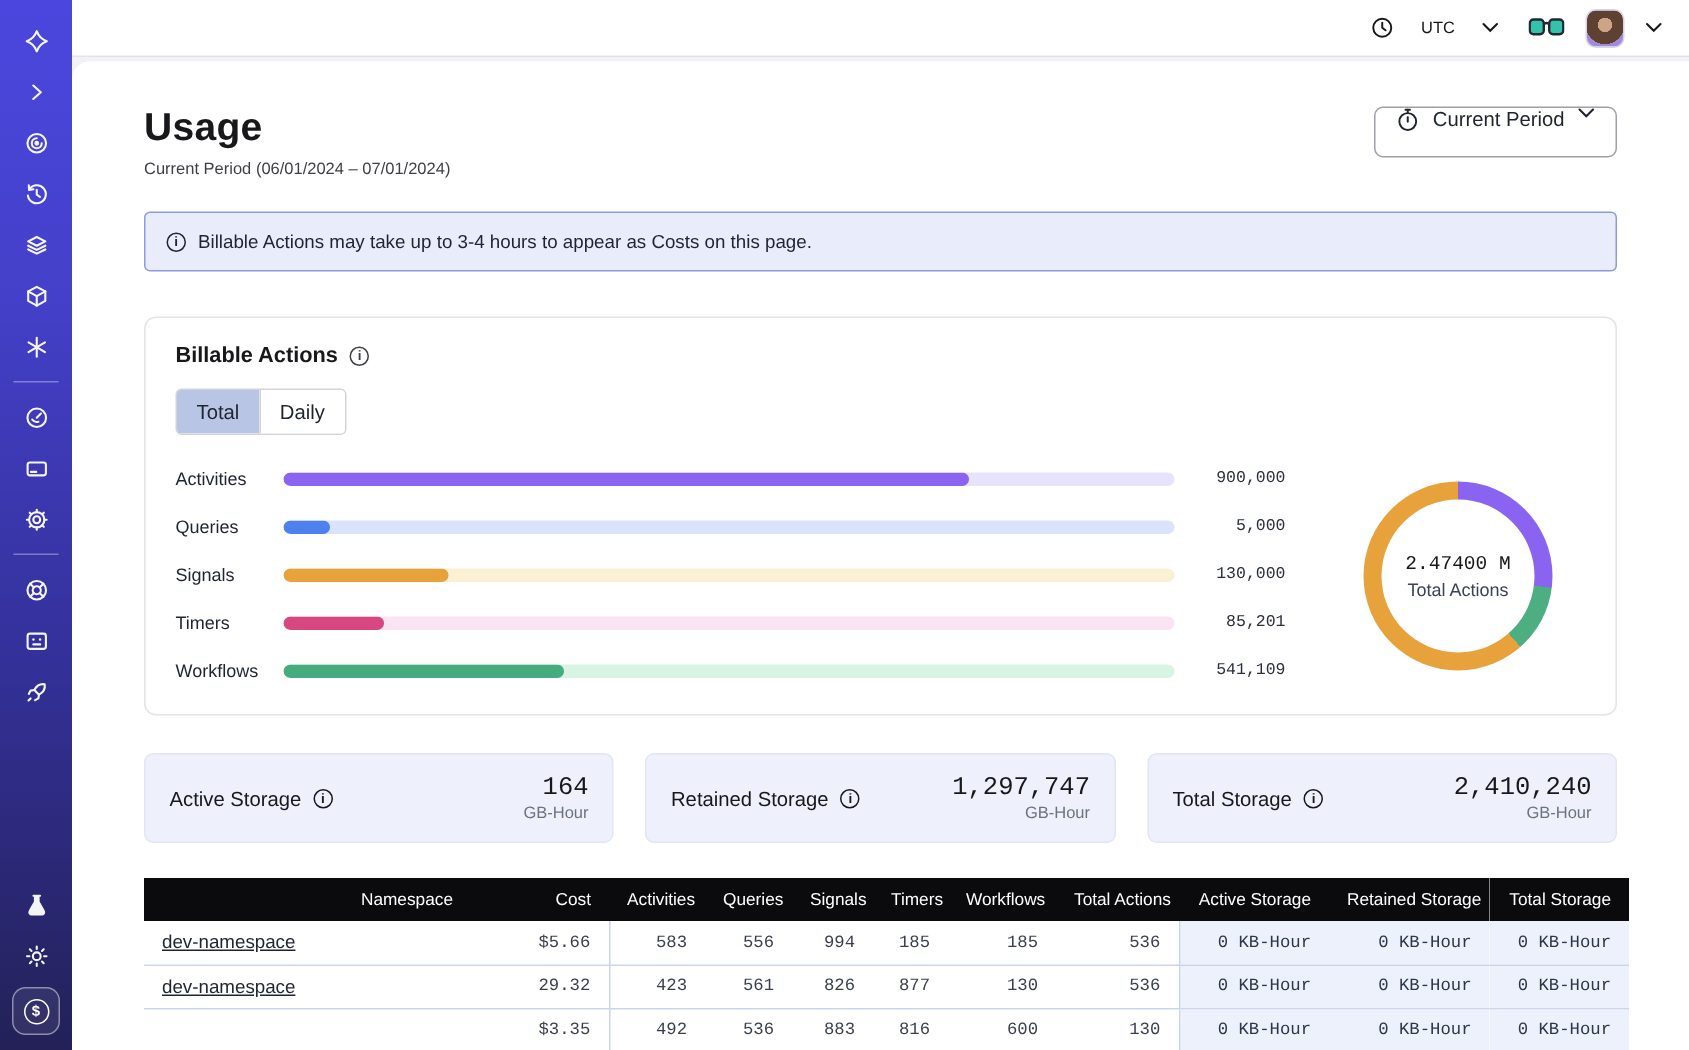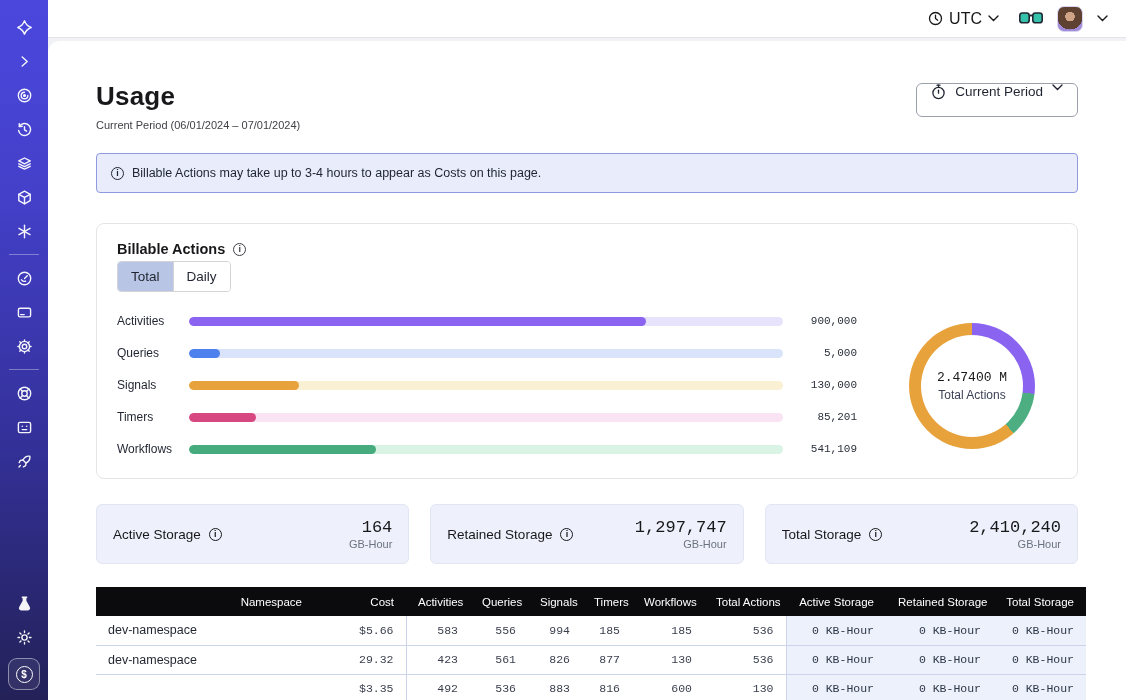--- a/index.html
+++ b/index.html
@@ -19,50 +19,50 @@
   .side-spacer { flex:1; }
   .credits-btn { width:32px; height:32px; border-radius:9px; border:1px solid rgba(255,255,255,.45);
     background:rgba(255,255,255,.07); display:flex; align-items:center; justify-content:center; margin-top:4px;}
   .coin { width:17px; height:17px; border:1.4px solid #fff; border-radius:50%; color:#fff;
     font-size:10px; font-weight:bold; display:flex; align-items:center; justify-content:center;}
 
   
   .topbar { position:absolute; left:48px; top:0; right:0; height:38px; background:#fff;
     border-bottom:1px solid #e4e4e7; display:flex; align-items:center; justify-content:flex-end;
     padding-right:18px; gap:14px; z-index:4;}
-  .tz { display:flex; align-items:center; gap:6px; font-size:16px; color:#18181b; cursor:pointer;}
+  .tz { display:flex; align-items:center; gap:18px; font-size:11px; color:#18181b; cursor:pointer;}
   .tz svg, .chev svg { display:block;}
   .chev { display:flex; align-items:center; cursor:pointer;}
   .glasses { display:flex; align-items:center; cursor:pointer; margin-left:6px;}
   .avatar { width:26px; height:26px; border-radius:7px; cursor:pointer;
     background:radial-gradient(circle at 50% 40%, #cfa386 0 25%, #5f4132 26% 68%, #a08bd8 69%);
     border:1px solid #d8d3ee;}
 
   
   .main { position:absolute; left:48px; top:38px; right:0; bottom:0; background:#f1f2f5;}
   .panel { position:absolute; inset:3px 0 0 0; background:#fff; border-top-left-radius:12px;
     padding:0 48px; overflow:hidden; height:100%;}
 
-  .header-row { display:flex; justify-content:space-between; align-items:flex-start; margin-top:40px;}
+  .header-row { display:flex; justify-content:space-between; align-items:flex-start; margin-top:28px;}
   .page-title { font-size:26px; font-weight:600; color:#18181b; letter-spacing:.2px;}
   .page-sub { font-size:11px; color:#3f3f46; margin-top:7px;}
   .period-btn { display:flex; align-items:flex-start; gap:9px; border:1px solid #9ca0ab; background:#fff;
     border-radius:6px; height:34px; padding:0 14px; font-size:13.5px; color:#1f2430; cursor:pointer; margin-top:2px;}
   .period-btn svg { display:block;}
 
   .banner { margin-top:22px; background:#e9edfb; border:1px solid #8e99e0; border-radius:4px;
     height:40px; display:flex; align-items:center; padding:0 14px; gap:8px; font-size:12.5px; color:#1e2430;}
   .info-i { display:inline-flex; width:13px; height:13px; border:1.1px solid currentColor; border-radius:50%;
     align-items:center; justify-content:center; font-size:9px; font-style:normal; font-weight:600; flex:0 0 auto;}
 
   
   .card { margin-top:30px; border:1px solid #e4e4e7; border-radius:8px; padding:17px 20px 20px; background:#fff;}
   .card-title { font-size:14.5px; font-weight:600; color:#18181b; display:flex; align-items:center; gap:8px;}
   .card-title .info-i { color:#3f3f46;}
-  .seg { display:inline-flex; border:1px solid #d4d4d8; border-radius:4px; overflow:hidden; margin-top:4px;}
+  .seg { display:inline-flex; border:1px solid #d4d4d8; border-radius:4px; overflow:hidden; margin-top:14px;}
   .seg button { border:none; background:#fff; font-size:13.5px; color:#1f2430; padding:7px 13px;
     cursor:pointer; font-family:inherit;}
   .seg button.active { background:#b9c5e4;}
   .seg button + button { border-left:1px solid #d4d4d8;}
 
   .chart-wrap { display:flex; align-items:center; margin-top:22px;}
   .bars { flex:1; margin-right:30px;}
   .bar-row { display:flex; align-items:center; margin-bottom:18px;}
   .bar-row:last-child { margin-bottom:2px;}
   .bar-label { width:72px; font-size:12px; color:#1f2430; flex:0 0 auto;}
@@ -87,21 +87,21 @@
   .storage-unit { font-size:11px; color:#6b7280; margin-top:1px;}
 
   
   table { width:100%; border-collapse:collapse; margin-top:23px; table-layout:fixed;}
   thead th { background:#0b0b0d; color:#fff; font-size:11.5px; font-weight:500; height:29px;
     padding:0 12px; white-space:nowrap; overflow:hidden;}
   th.l { text-align:right;} th.r, td.r { text-align:right;}
   tbody td { height:29px; font-size:11.5px; color:#3a3f4d; padding:0 12px;
     border-bottom:1px solid #ccd4ea; white-space:nowrap; overflow:hidden;}
   td.ns { font-size:12.5px;}
-  td.ns a { color:#1f2430; cursor:pointer;}
+  td.ns a { color:#1f2430; text-decoration:underline; cursor:pointer;}
   .bR { border-right:1px solid #ccd4ea;}
   td.store { background:#edf1fb; color:#2d3748;}
 </style>
 </head>
 <body>
 
 <div class="sidebar">
   <div class="side-icon">
     <svg viewBox="0 0 17 17">
         <path d="M8.5 1.8 C9.6 4.9 12.1 7.4 15.2 8.5 C12.1 9.6 9.6 12.1 8.5 15.2 C7.4 12.1 4.9 9.6 1.8 8.5 C4.9 7.4 7.4 4.9 8.5 1.8 Z"></path>

